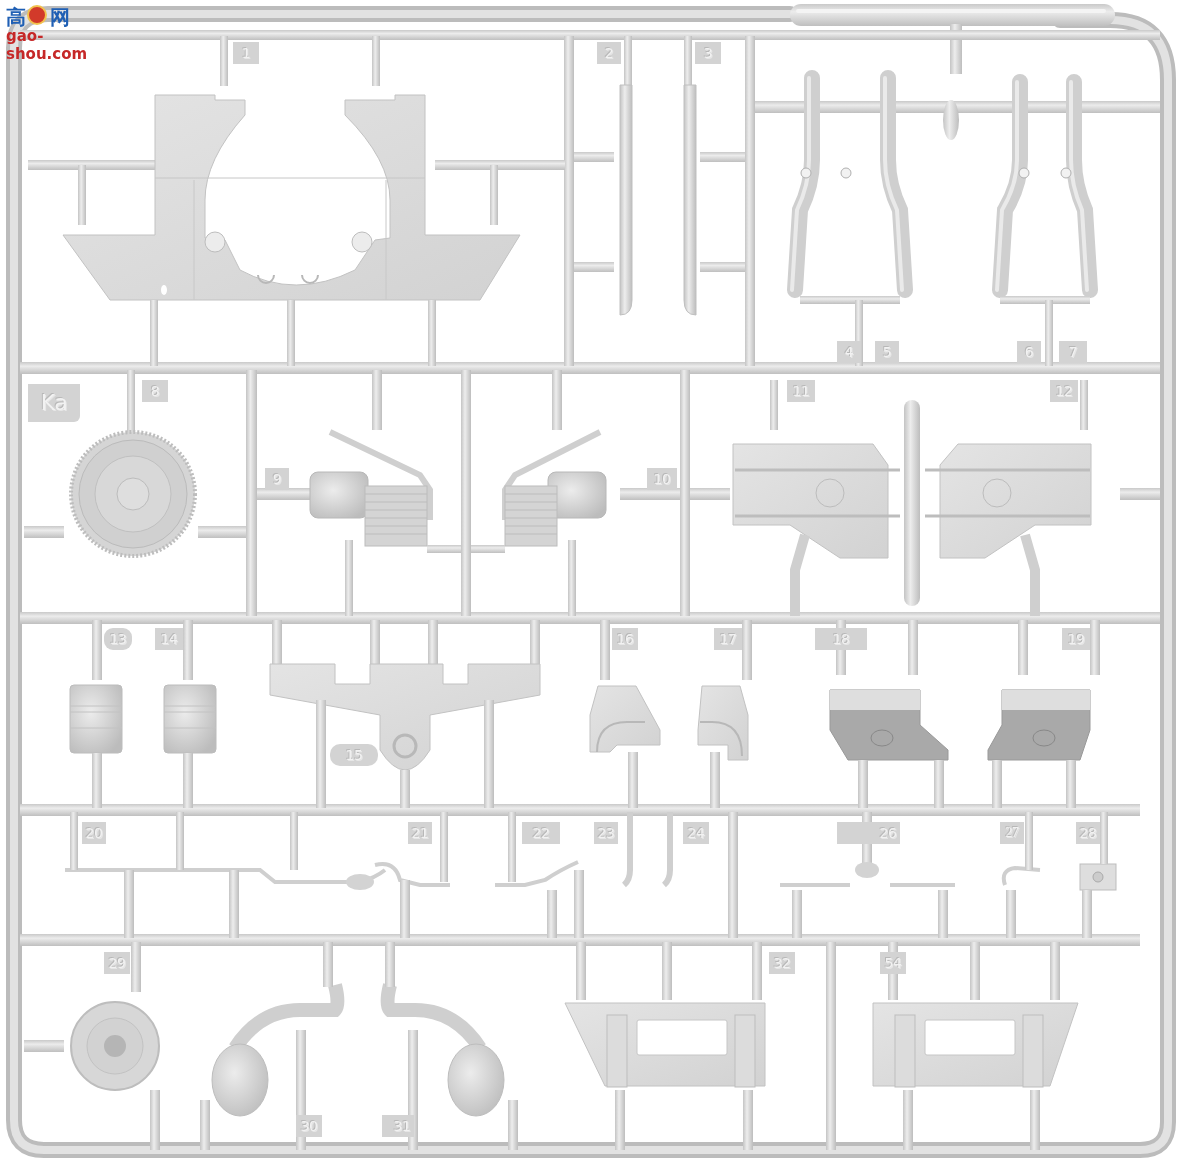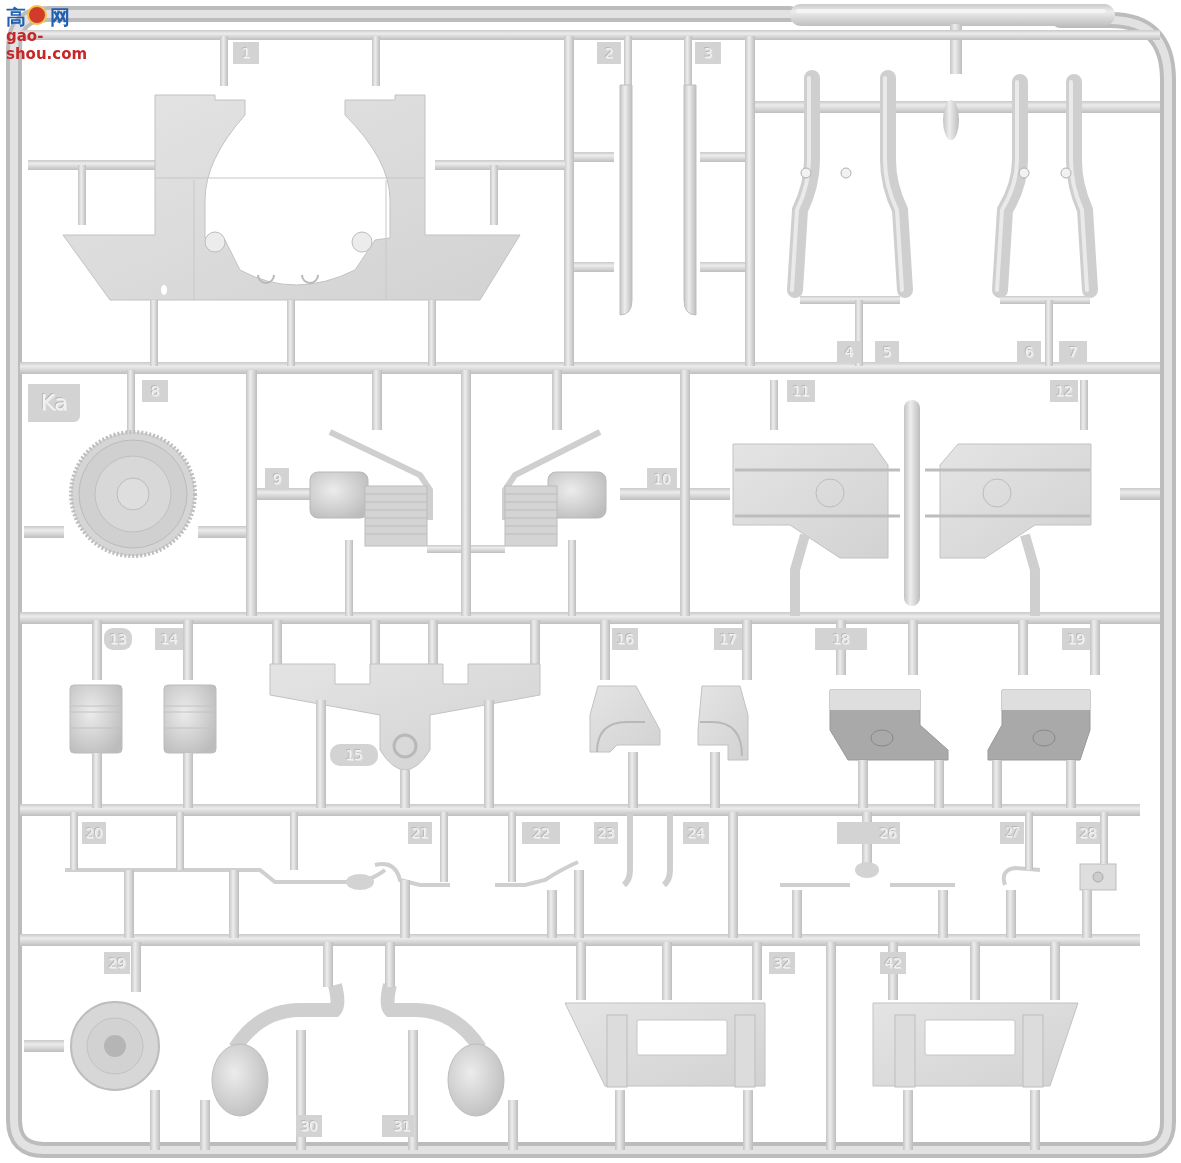--- a/index.html
+++ b/index.html
@@ -355,13 +355,13 @@
 <div class="lbl" style="left:594px;top:822px;width:24px;">23</div>
 <div class="lbl" style="left:683px;top:822px;width:26px;">24</div>
 <div class="lbl" style="left:837px;top:822px;width:24px;padding-left:38px;">25</div>
 <div class="lbl" style="left:876px;top:822px;width:24px;">26</div>
 <div class="lbl" style="left:1000px;top:822px;width:24px;font-family:Liberation Serif, serif;">27</div>
 <div class="lbl" style="left:1076px;top:822px;width:24px;">28</div>
 <div class="lbl" style="left:104px;top:952px;width:26px;">29</div>
 <div class="lbl" style="left:296px;top:1115px;width:26px;">30</div>
 <div class="lbl" style="left:382px;top:1115px;width:24px;padding-left:8px;">31</div>
 <div class="lbl" style="left:769px;top:952px;width:26px;">32</div>
-<div class="lbl" style="left:880px;top:952px;width:26px;">42</div>
+<div class="lbl" style="left:880px;top:952px;width:26px;">54</div>
 
 </body></html>

